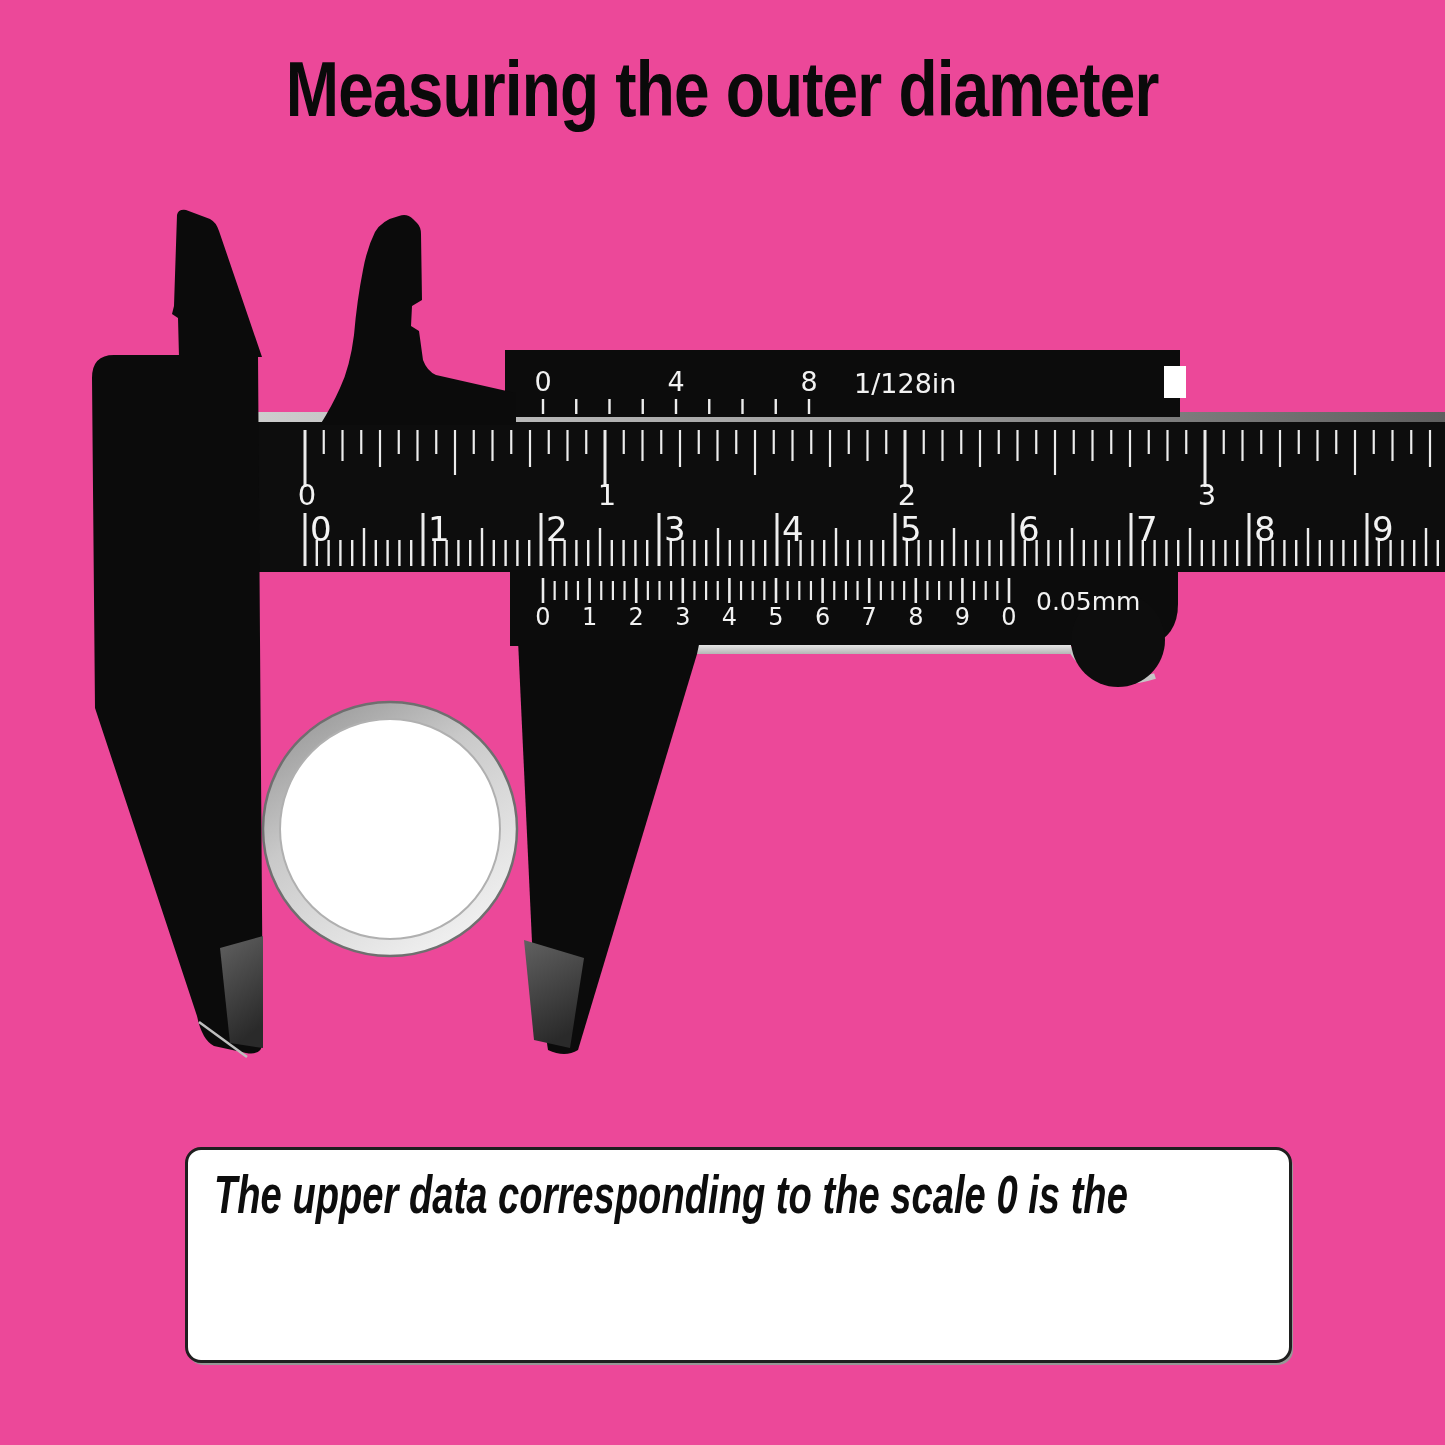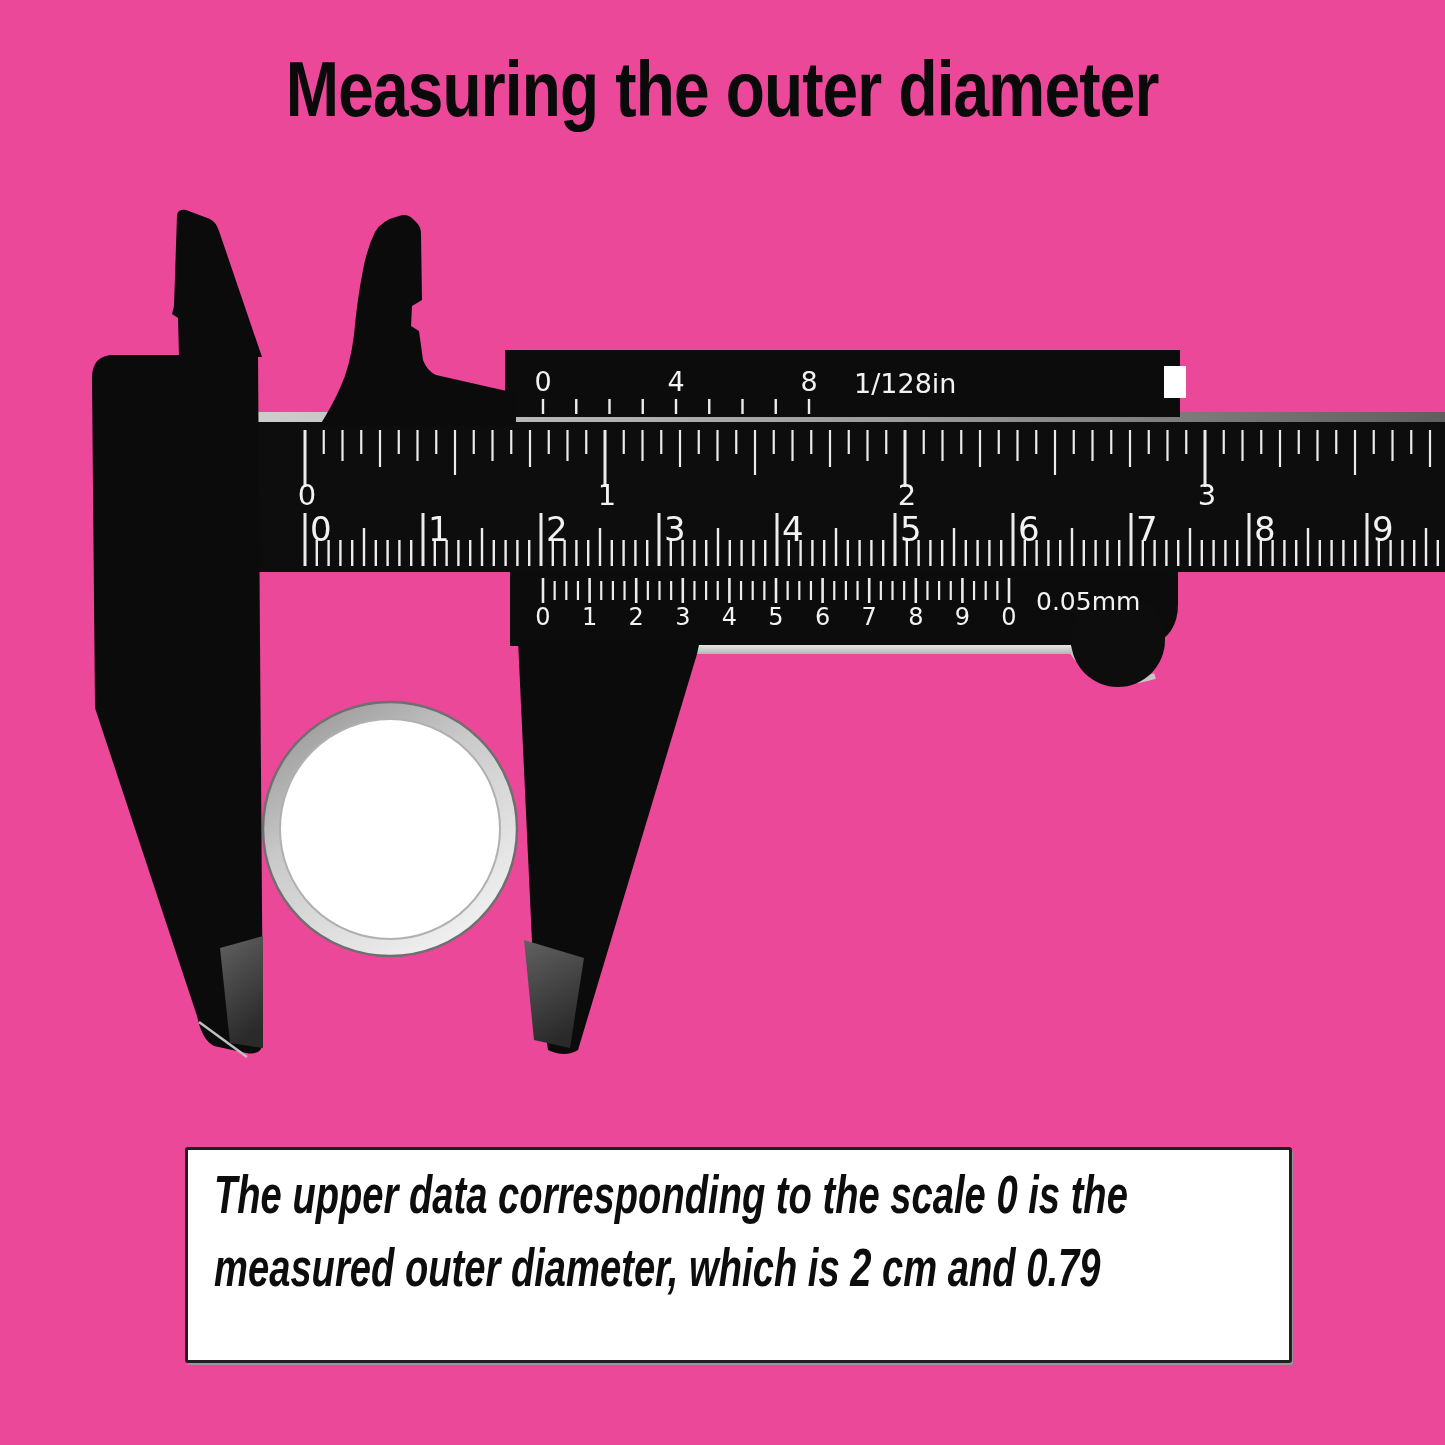--- a/index.html
+++ b/index.html
@@ -5,21 +5,21 @@
   html,body{margin:0;padding:0;background:#ffffff;}
   .stage{position:relative;width:1445px;height:1445px;background:#ec4899;overflow:hidden;
          font-family:"Liberation Sans",sans-serif;}
   .title-row{position:absolute;left:0;top:48px;width:1445px;text-align:center;}
   .title-row span{display:inline-block;font-size:78px;line-height:82px;font-weight:bold;
          color:#0a0a0a;transform:scaleX(0.82);transform-origin:center;white-space:nowrap;
          letter-spacing:-1px;}
   svg{position:absolute;left:0;top:0;}
   .scale-num{font-family:"DejaVu Sans",sans-serif;}
   .caption-box{position:absolute;left:185px;top:1147px;width:1107px;height:216px;
-         box-sizing:border-box;border:3px solid #1f1f1f;border-radius:3px;
+         box-sizing:border-box;border:3px solid #1f1f1f;border-radius:16px;
          box-shadow:2px 3px 0 -1px #979797;background:#ffffff;
          padding:8px 0 0 26px;}
   .cap-line{height:73px;line-height:73px;white-space:nowrap;}
   .cap-line span{display:inline-block;transform:scaleX(0.72);transform-origin:left center;
          font-size:53px;font-weight:bold;font-style:italic;color:#0d0d0d;white-space:nowrap;}
 </style>
 </head>
 <body>
 
 <div class="stage">
@@ -327,18 +327,15 @@
       </g>
 
     <text class="scale-num" x="854" y="393" font-size="27" fill="#f2f2f2">1/128in</text>
     <text class="scale-num" x="1036" y="610" font-size="25" fill="#f2f2f2">0.05mm</text>
   </svg>
 
   <div class="caption-box">
     <div class="cap-line">
       <span>The upper data corresponding to the scale 0 is the</span>
     </div>
-    <div class="cap-line">
-      <span>measured outer diameter, which is 2 cm and 0.79</span>
-    </div>
   </div>
 
 </div>
 
 </body></html>

